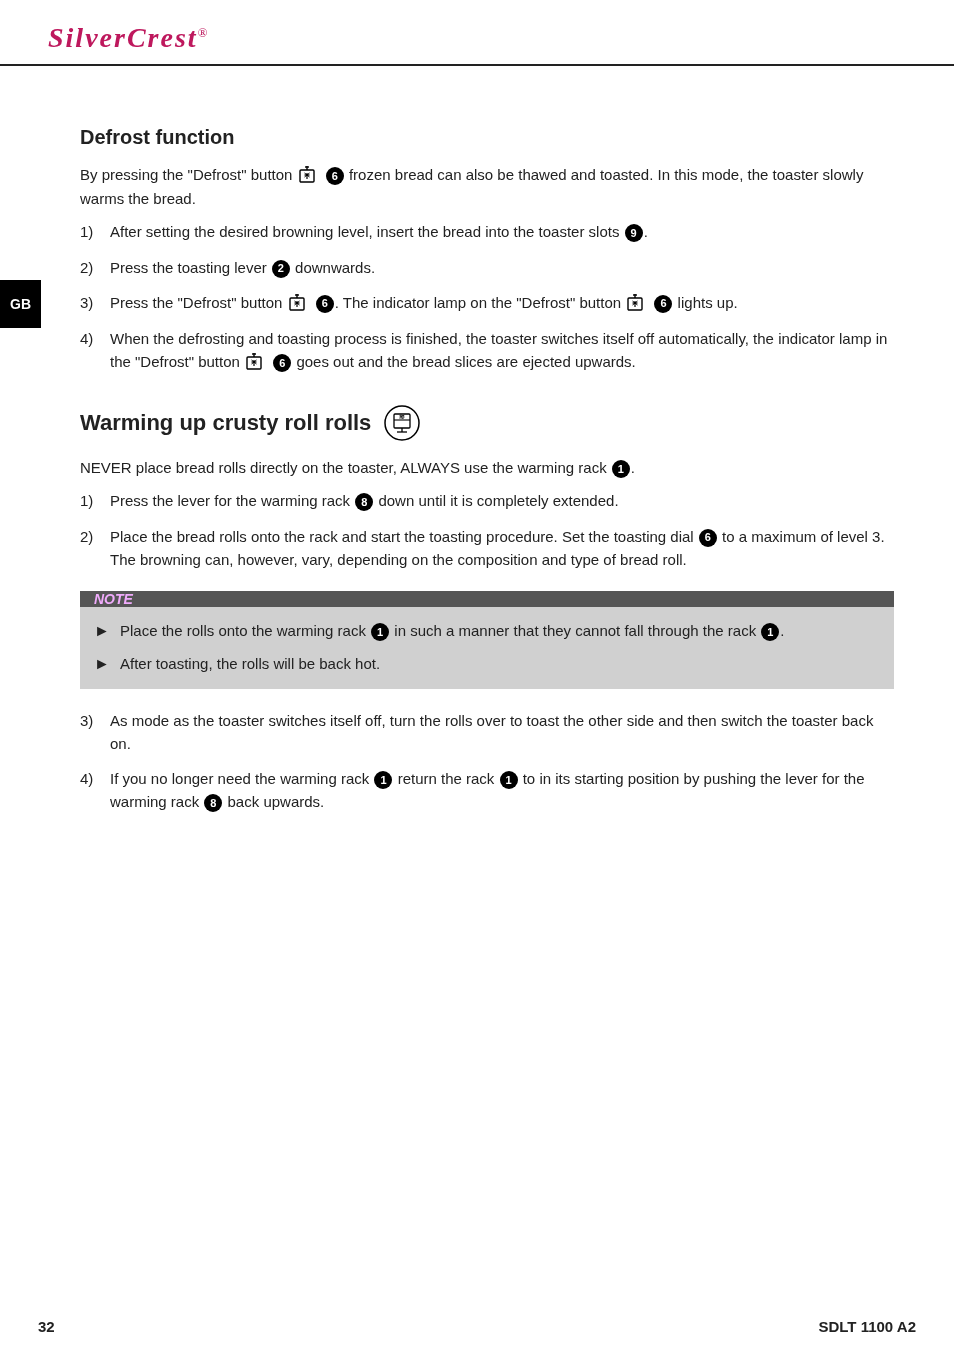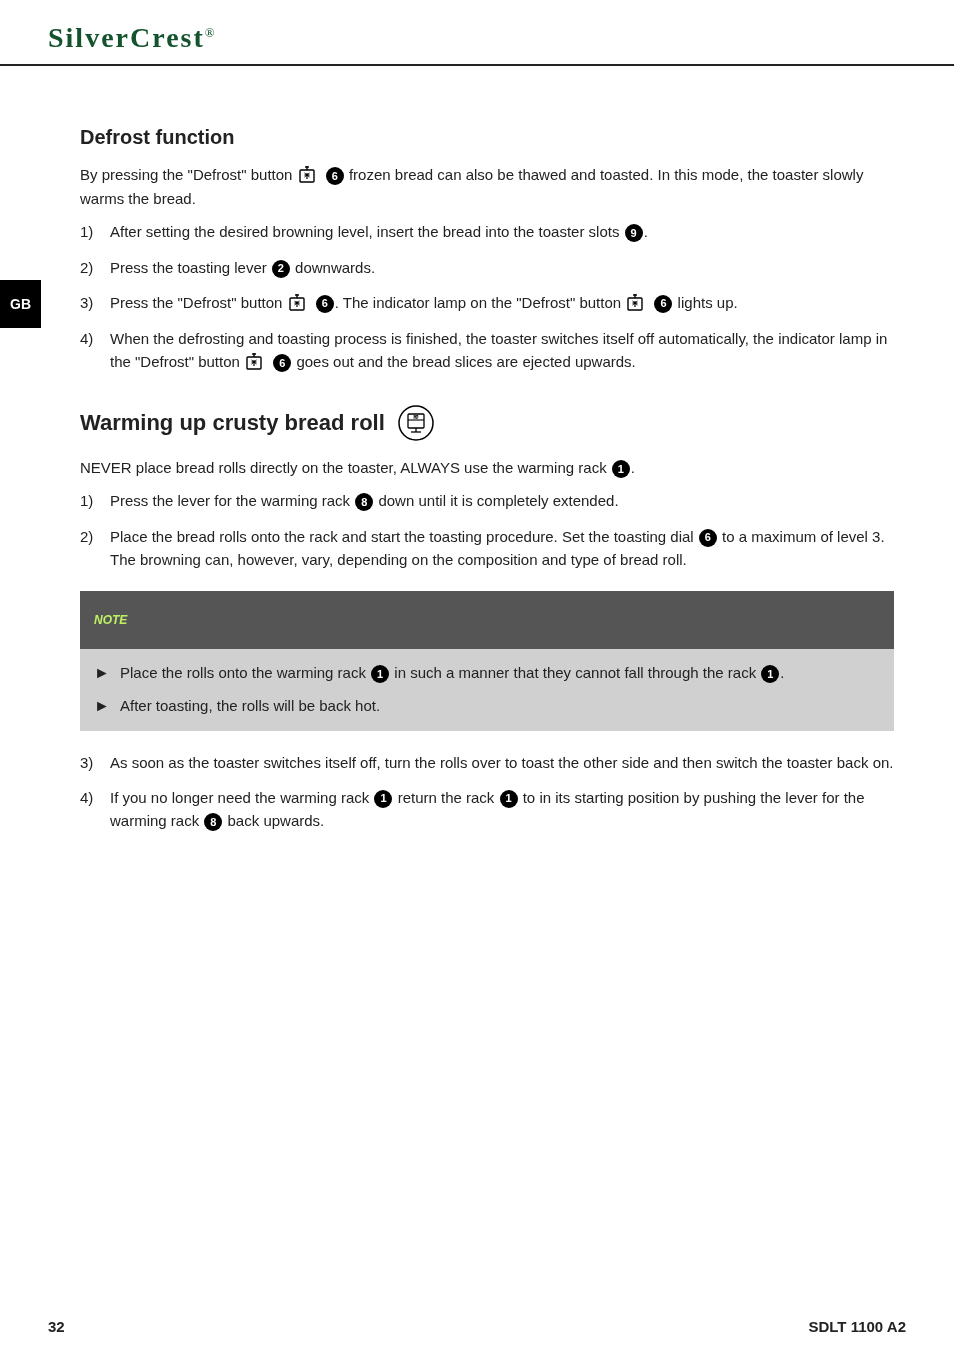--- a/index.html
+++ b/index.html
@@ -18,23 +18,24 @@
       padding: 22px 48px 0 48px;
       border-bottom: 2px solid #222;
       padding-bottom: 10px;
       display: flex;
       align-items: flex-end;
       justify-content: space-between;
     }
     .brand-logo {
       font-size: 28px;
       font-weight: 900;
+      font-style: italic;
       font-family: Georgia, serif;
       letter-spacing: 2px;
-      color: #14532d;
+      color: #be185d;
     }
     .brand-logo sup {
       font-size: 13px;
       font-weight: 400;
       vertical-align: super;
     }
 
     
     .gb-label {
       position: absolute;
@@ -126,25 +127,25 @@
     }
 
     
     .note-box {
       background: #d0d0d0;
       margin: 20px 0;
       padding: 0;
     }
     .note-header {
       background: #555;
-      color: #bef264;
+      color: #f0abfc;
       font-weight: bold;
       font-style: italic;
-      font-size: 12px;
-      padding: 22px 14px;
+      font-size: 14px;
+      padding: 0 14px;
     }
     .note-body {
       padding: 12px 14px;
     }
     .note-item {
       display: flex;
       align-items: flex-start;
       margin-bottom: 8px;
       line-height: 1.55;
     }
@@ -158,21 +159,21 @@
     }
 
     
     .footer {
       position: absolute;
       bottom: 20px;
       left: 0;
       right: 0;
       display: flex;
       justify-content: space-between;
-      padding: 0 48px;
+      padding: 0 38px;
       font-weight: bold;
       font-size: 15px;
       gap: 36px;
     }
   </style>
 </head>
 <body>
 
 <div class="header">
   <span class="brand-logo">
@@ -265,21 +266,21 @@
           </svg>
           <span class="badge">6</span>
           goes out and the bread slices are ejected upwards.
         </span>
       </li>
     </ol>
   </div>
 
   <div style="margin-top: 20px;">
     <div class="section-heading section-heading-inline">
-      <h2 style="font-size:22px; font-weight:900;">Warming up crusty bread roll</h2>
+      <h2 style="font-size:22px; font-weight:900;">Warming up crusty roll rolls</h2>
 
       <svg class="warming-rack-icon" viewBox="0 0 38 38" xmlns="http://www.w3.org/2000/svg">
         <circle cx="19" cy="19" r="17" fill="none" stroke="#000" stroke-width="1.5"></circle>
         <rect x="11" y="10" width="16" height="14" rx="1" fill="none" stroke="#000" stroke-width="1.3"></rect>
         <line x1="11" y1="16" x2="27" y2="16" stroke="#000" stroke-width="1.1"></line>
         <line x1="19" y1="24" x2="19" y2="28" stroke="#000" stroke-width="1.3"></line>
         <line x1="14" y1="28" x2="24" y2="28" stroke="#000" stroke-width="1.3"></line>
         <text x="19" y="15" text-anchor="middle" font-size="7" font-family="Arial" fill="#000">≋</text>
       </svg>
     </div>
@@ -316,21 +317,21 @@
           <span class="note-arrow">►</span>
           <span>After toasting, the rolls will be back hot.</span>
         </div>
       </div>
     </div>
 
     <ol class="num-list">
       <li>
         <span class="num">3)</span>
         <span class="content">
-          As soon as the toaster switches itself off, turn the rolls over to toast the other side and then switch the toaster back on.
+          As mode as the toaster switches itself off, turn the rolls over to toast the other side and then switch the toaster back on.
         </span>
       </li>
       <li>
         <span class="num">4)</span>
         <span class="content">
           If you no longer need the warming rack <span class="badge">1</span> return the rack <span class="badge">1</span> to in its starting position by pushing the lever for the warming rack <span class="badge">8</span> back upwards.
         </span>
       </li>
     </ol>
   </div>

